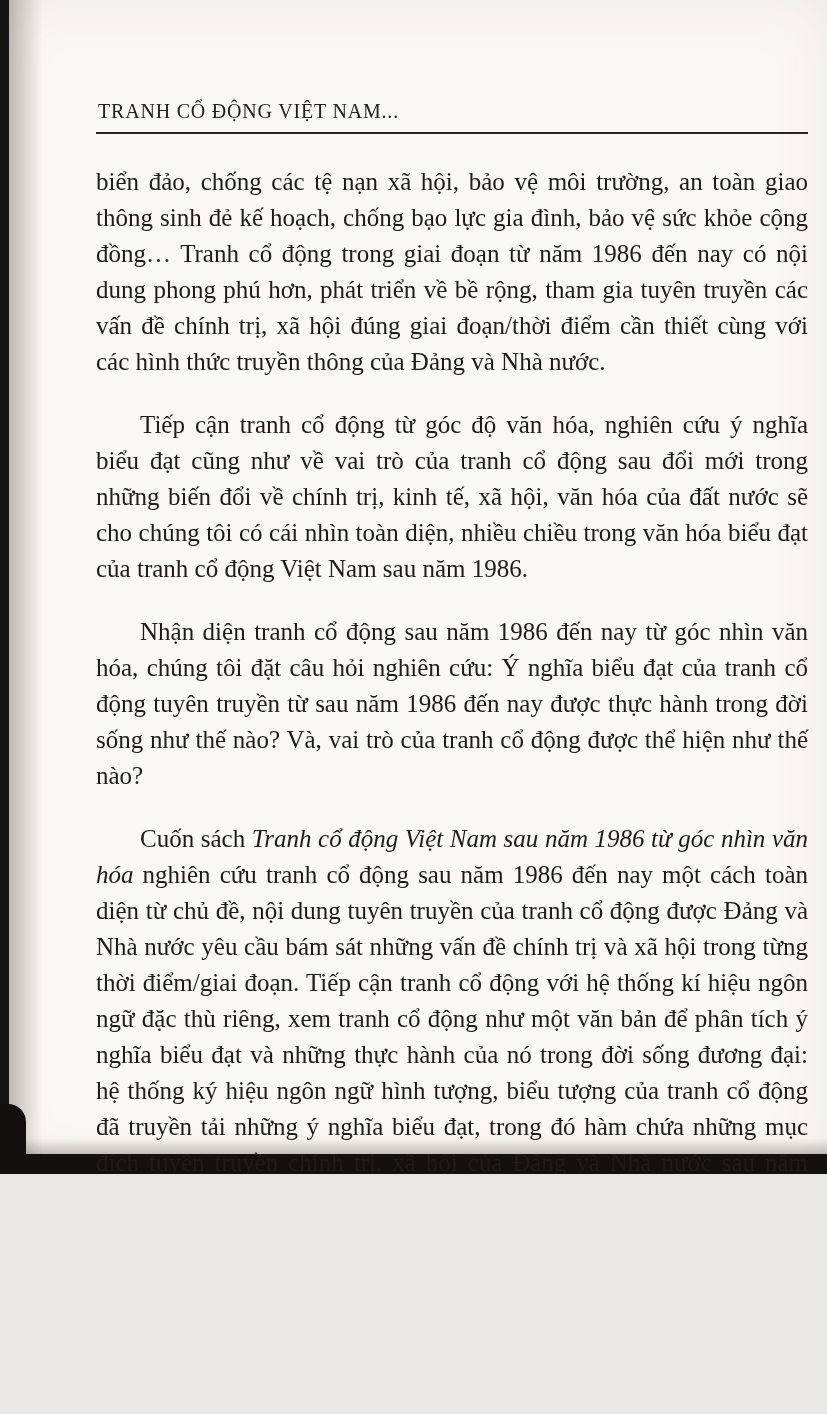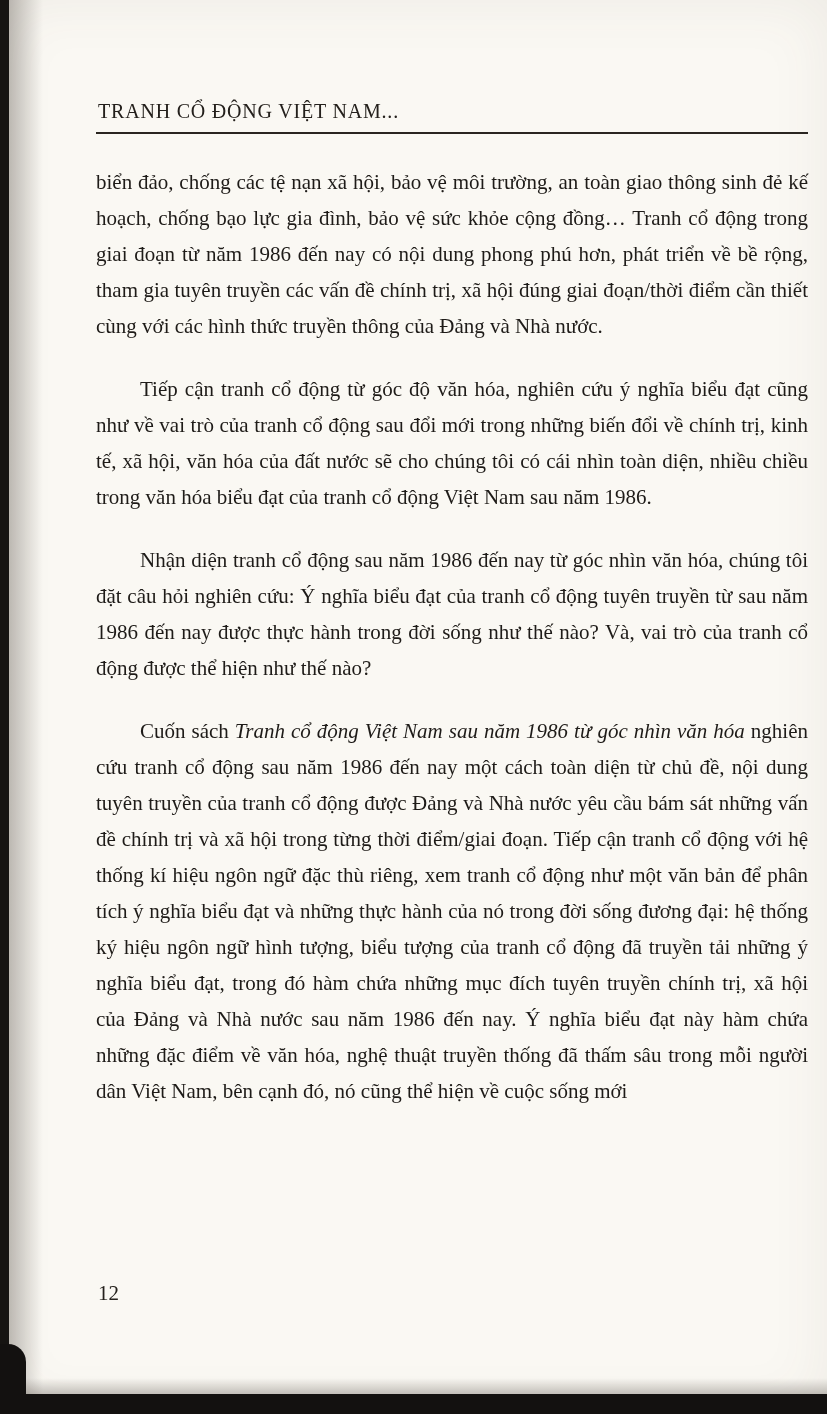--- a/index.html
+++ b/index.html
@@ -3,21 +3,21 @@
 <meta charset="utf-8">
 <style>
   html, body {
     margin: 0;
     padding: 0;
     background: #e9e7e2;
   }
   .scan-page {
     position: relative;
     width: 827px;
-    height: 1414px;
+    height: 1174px;
     background: #faf8f3;
     overflow: hidden;
     font-family: "Liberation Serif", "DejaVu Serif", serif;
     color: #1e1b18;
     box-shadow: inset 0 0 60px rgba(90,80,60,0.08);
   }
   
   .edge-left {
     position: absolute;
     left: 0; top: 0;
@@ -62,21 +62,21 @@
     color: #24201c;
     padding-left: 2px;
   }
   .header-rule {
     border: none;
     border-top: 2px solid #2a2520;
     margin: 9px 0 0 0;
   }
   .body-text {
     margin-top: 30px;
-    font-size: 21px;
+    font-size: 25px;
     line-height: 36px;
     text-align: justify;
   }
   .para {
     margin: 0;
     text-indent: 44px;
   }
   .para + .para {
     margin-top: 27px;
   }

